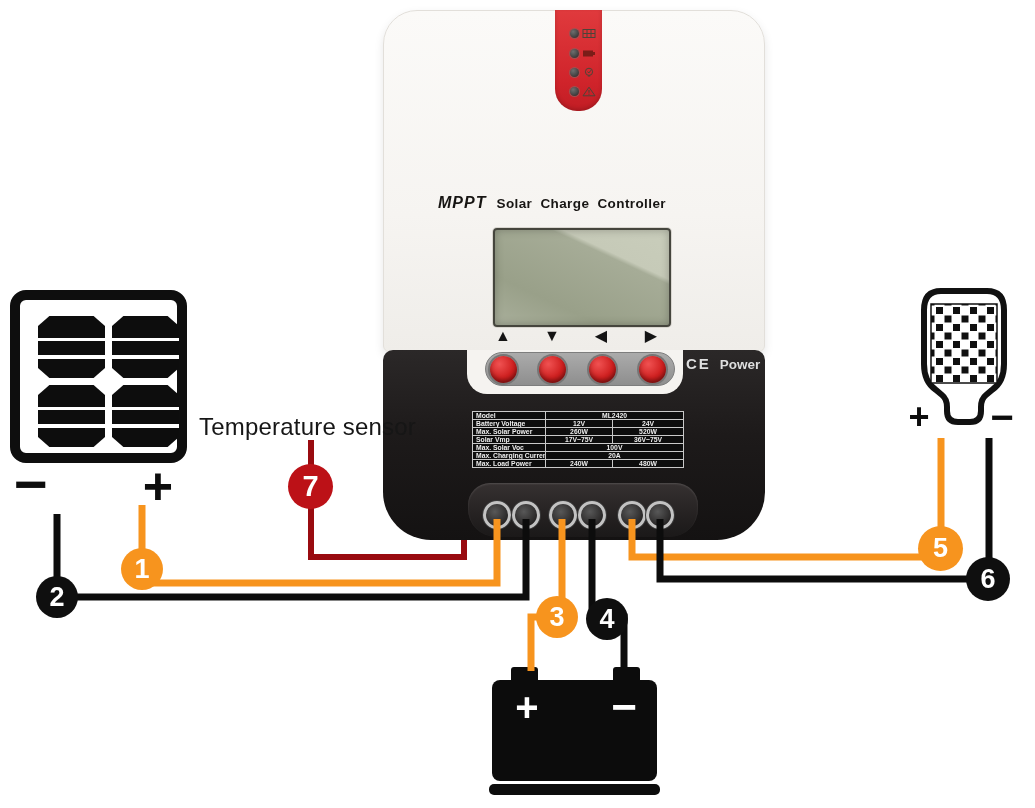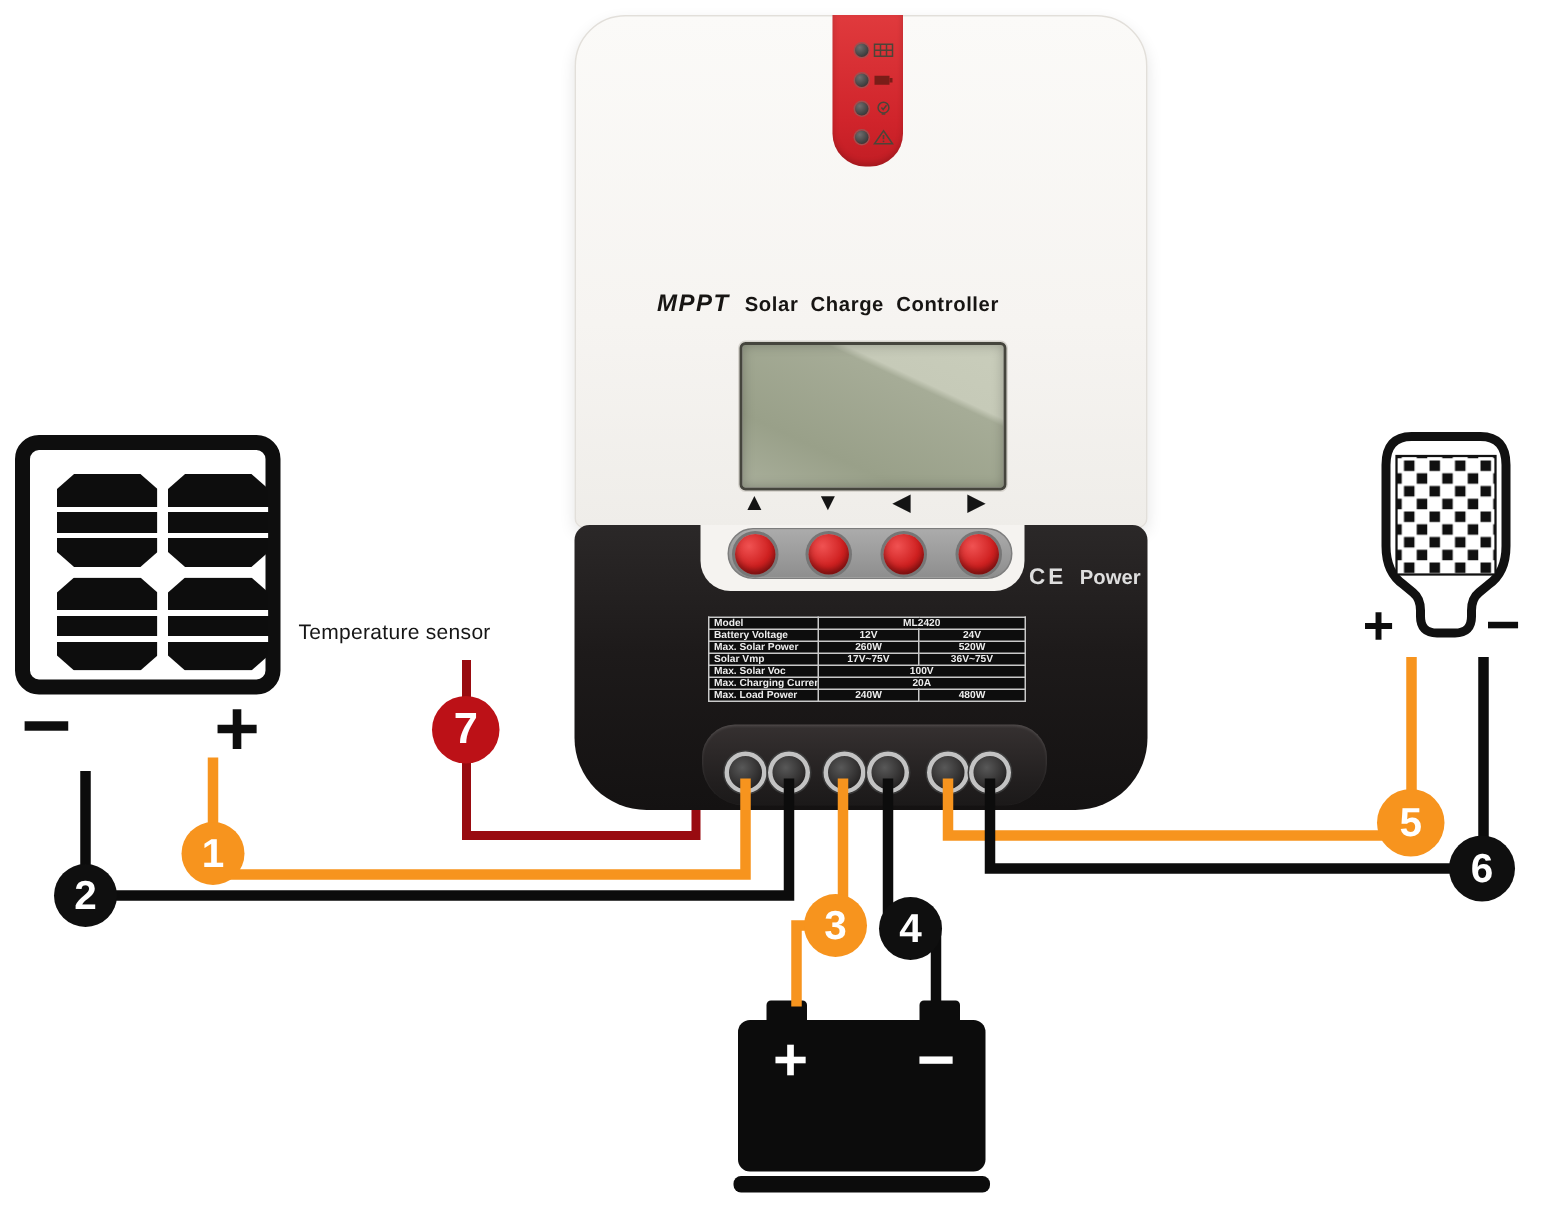--- a/index.html
+++ b/index.html
@@ -32,21 +32,21 @@
   .lcd{left:493px;top:228px;width:174px;height:95px;border:2px solid #45453d;border-radius:4px;
     background:linear-gradient(205deg,#c9cdbb 0%,#c6cab8 28%,#a6ac97 31%,#99a089 72%,#a9af9b 100%);
     box-shadow:inset 0 0 8px rgba(0,0,0,.25),0 0 0 1px #d8d5cf;}
   .arr{position:absolute;top:327px;width:30px;text-align:center;font-size:16px;line-height:18px;color:#141414;}
   .btn-bar{left:485px;top:352px;width:190px;height:34px;border-radius:17px;
     background:linear-gradient(180deg,#ababab,#8e8e8e);border:1px solid #7d7d7d;box-sizing:border-box;}
   .rbtn{position:absolute;top:3px;width:27px;height:27px;border-radius:50%;
     background:radial-gradient(circle at 35% 30%,#f05252,#cf2020 55%,#9c1111 95%);
     box-shadow:0 0 0 2px #767676,inset 0 -3px 4px rgba(0,0,0,.35);}
   .ce-rohs{left:686px;top:355px;display:flex;align-items:baseline;gap:9px;color:#dedede;}
-  .ce{font-size:15px;font-weight:bold;letter-spacing:2px;margin-top:21px;}
+  .ce{font-size:15px;font-weight:bold;letter-spacing:2px;}
   .rohs{font-size:13.5px;font-weight:bold;}
 
   table.spec{position:absolute;left:472px;top:411px;width:211px;border-collapse:collapse;
     table-layout:fixed;background:#0d0d0d;color:#ededed;font-size:6.8px;font-weight:bold;}
   table.spec td{border:1px solid #c9c9c9;height:7px;line-height:7px;padding:0 0 0 3px;
     white-space:nowrap;overflow:hidden;}
   table.spec td.val{text-align:center;padding:0;}
 
   .term-recess{left:468px;top:483px;width:230px;height:54px;border-radius:22px 22px 28px 28px;
     background:linear-gradient(180deg,#363131,#221f1f 70%,#1b1919);
@@ -81,21 +81,21 @@
   svg.overlay{position:absolute;left:0;top:0;z-index:4;pointer-events:none;}
   .badge{position:absolute;z-index:5;border-radius:50%;color:#fff;font-weight:bold;
     display:flex;align-items:center;justify-content:center;font-size:27px;}
   .b1{left:121px;top:548px;width:42px;height:42px;background:#F7941E;}
   .b2{left:36px; top:576px;width:42px;height:42px;background:#0f0f0f;}
   .b3{left:536px;top:596px;width:42px;height:42px;background:#F7941E;}
   .b4{left:586px;top:598px;width:42px;height:42px;background:#0f0f0f;}
   .b5{left:918px;top:526px;width:45px;height:45px;background:#F7941E;}
   .b6{left:966px;top:557px;width:44px;height:44px;background:#0f0f0f;}
   .b7{left:288px;top:464px;width:45px;height:45px;background:#BC1117;font-size:29px;}
-  .temp-label{left:199px;top:413px;font-size:14px;color:#161616;letter-spacing:.2px;text-align:center;}
+  .temp-label{left:199px;top:413px;font-size:24px;color:#161616;letter-spacing:.2px;text-align:center;}
 </style>
 </head>
 <body>
 
 <div class="stage">
 
   <div>
     <div class="abs panel">
       <div class="cells">
         <div class="cell"></div>

